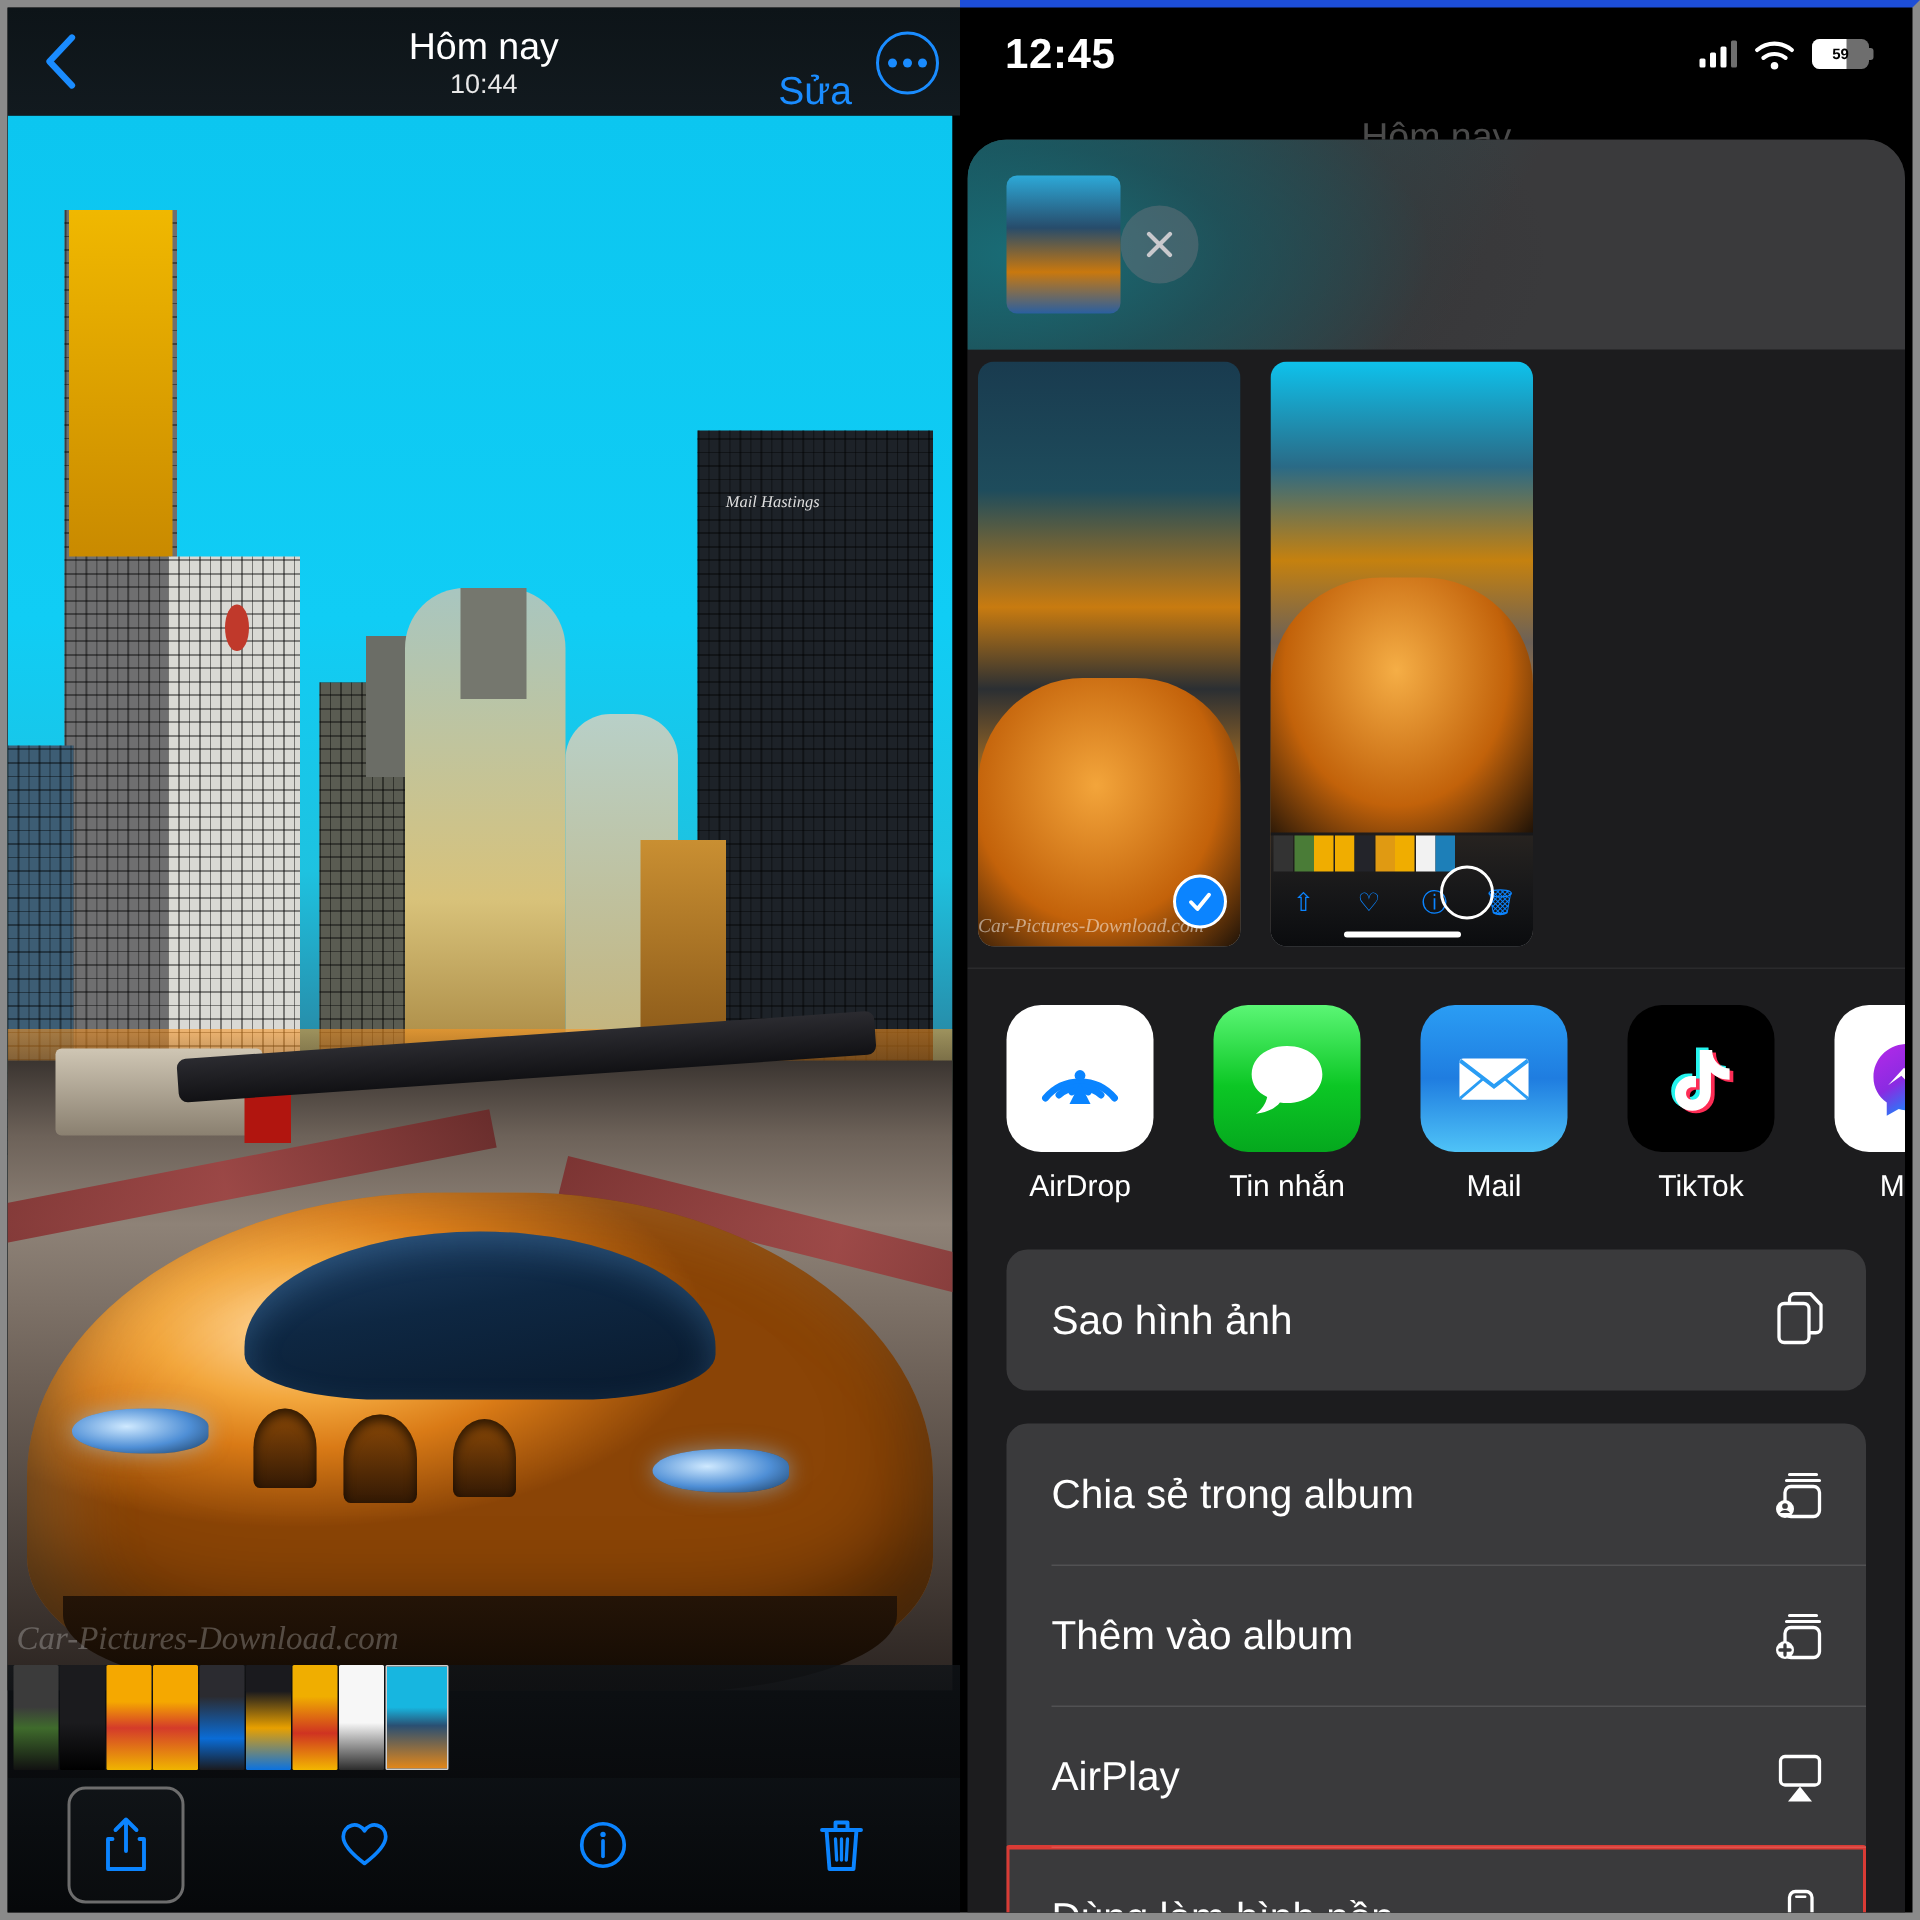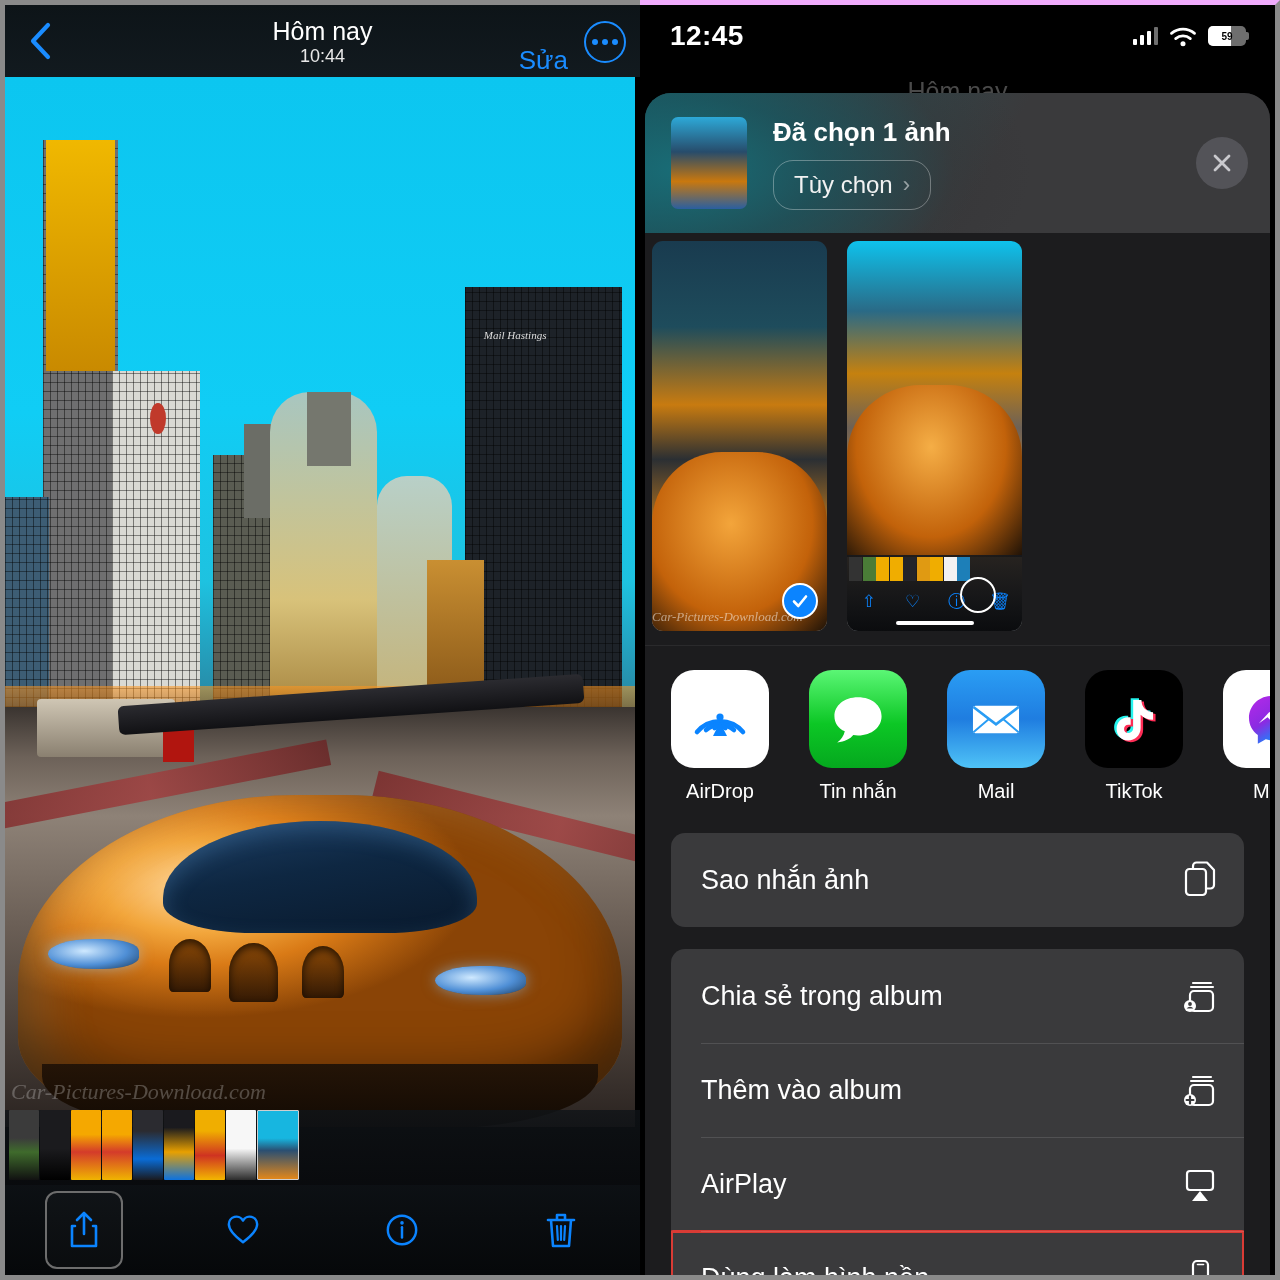--- a/index.html
+++ b/index.html
@@ -144,21 +144,21 @@
     display: flex; align-items: center; justify-content: center;
     background: rgba(255,255,255,.02);
   }
 
   
   .right-panel {
     position: relative;
     width: 640px; height: 1280px;
     background: #000;
     border-right: 5px solid #8a8a8a;
-    border-top: 5px solid #f0abfc;
+    border-top: 5px solid #1d4ed8;
     border-bottom: 5px solid #8a8a8a;
     overflow: hidden;
   }
   .r-statusbar {
     position: relative; height: 62px;
     display: flex; align-items: center; justify-content: space-between;
     padding: 0 26px 0 30px;
   }
   .r-clock { color: #fff; font-size: 28px; font-weight: 600; letter-spacing: .4px; }
   .r-status-icons { display: flex; align-items: center; gap: 11px; }
@@ -433,27 +433,20 @@
         </div>
       </div>
     </div>
 
     <div class="r-bg-title">Hôm nay</div>
 
     <div class="sheet">
 
       <div class="sheet-head">
         <div class="sheet-thumb" style="background:linear-gradient(180deg,#2da9d8 0%,#274c6b 38%,#c9780e 70%,#2a5fa0 100%)"></div>
-        <div class="sheet-texts">
-          <div class="sheet-title">Đã chọn 1 ảnh</div>
-          <div class="sheet-opt">
-            <span>Tùy chọn</span>
-            <span class="chev">›</span>
-          </div>
-        </div>
         <div class="sheet-close">
           <svg viewBox="0 0 24 24">
             <path d="M5 5 L19 19 M19 5 L5 19" stroke="#c9c9cd" stroke-width="2.8" stroke-linecap="round"></path>
           </svg>
         </div>
       </div>
 
       <div class="preview-row">
         <div class="prev-card">
           <div style="position:absolute;inset:0;background:linear-gradient(180deg,#193b4f 0%,#1e4c5c 22%,#c87b10 42%,#2b2f33 56%,#e08a18 78%,#9fa6ad 100%)"></div>
@@ -551,21 +544,21 @@
               <path d="M35 9 C20 9 9 20 9 34 C9 42 13 49 19 53 L19 63 L28 58 C30 58.6 32.5 59 35 59 C50 59 61 48 61 34 C61 20 50 9 35 9 Z" fill="url(#msg)"></path>
               <path d="M20 40 L32 27 L39 34 L49 27 L37 40 L30 33 Z" fill="#fff"></path>
             </svg>
           </div>
           <div class="app-label">Mes</div>
         </div>
       </div>
 
       <div class="act-group grp1">
         <div class="act-row">
-          <span>Sao nhắn ảnh</span>
+          <span>Sao hình ảnh</span>
           <span class="act-icon">
             <svg viewBox="0 0 36 42">
               <rect x="4" y="10" width="20" height="26" rx="3.5" stroke="#fff" stroke-width="2.2" fill="none"></rect>
               <path d="M11 10 L11 7 A3.5 3.5 0 0 1 14.5 3.5 L25 3.5 L32 11 L32 26 A3.5 3.5 0 0 1 28.5 29.5 L24 29.5" stroke="#fff" stroke-width="2.2" fill="none" stroke-linejoin="round"></path>
             </svg>
           </span>
         </div>
       </div>
 
       <div class="act-group grp2">

